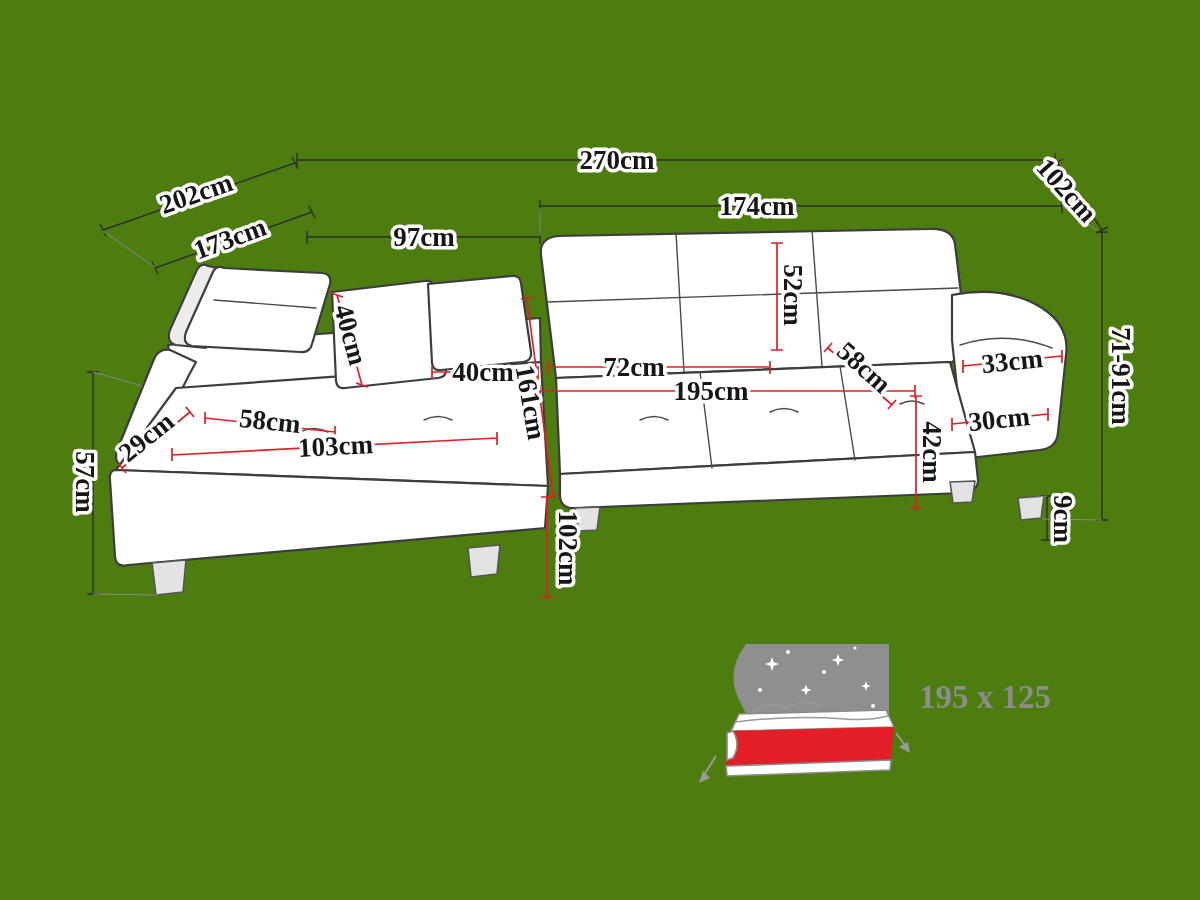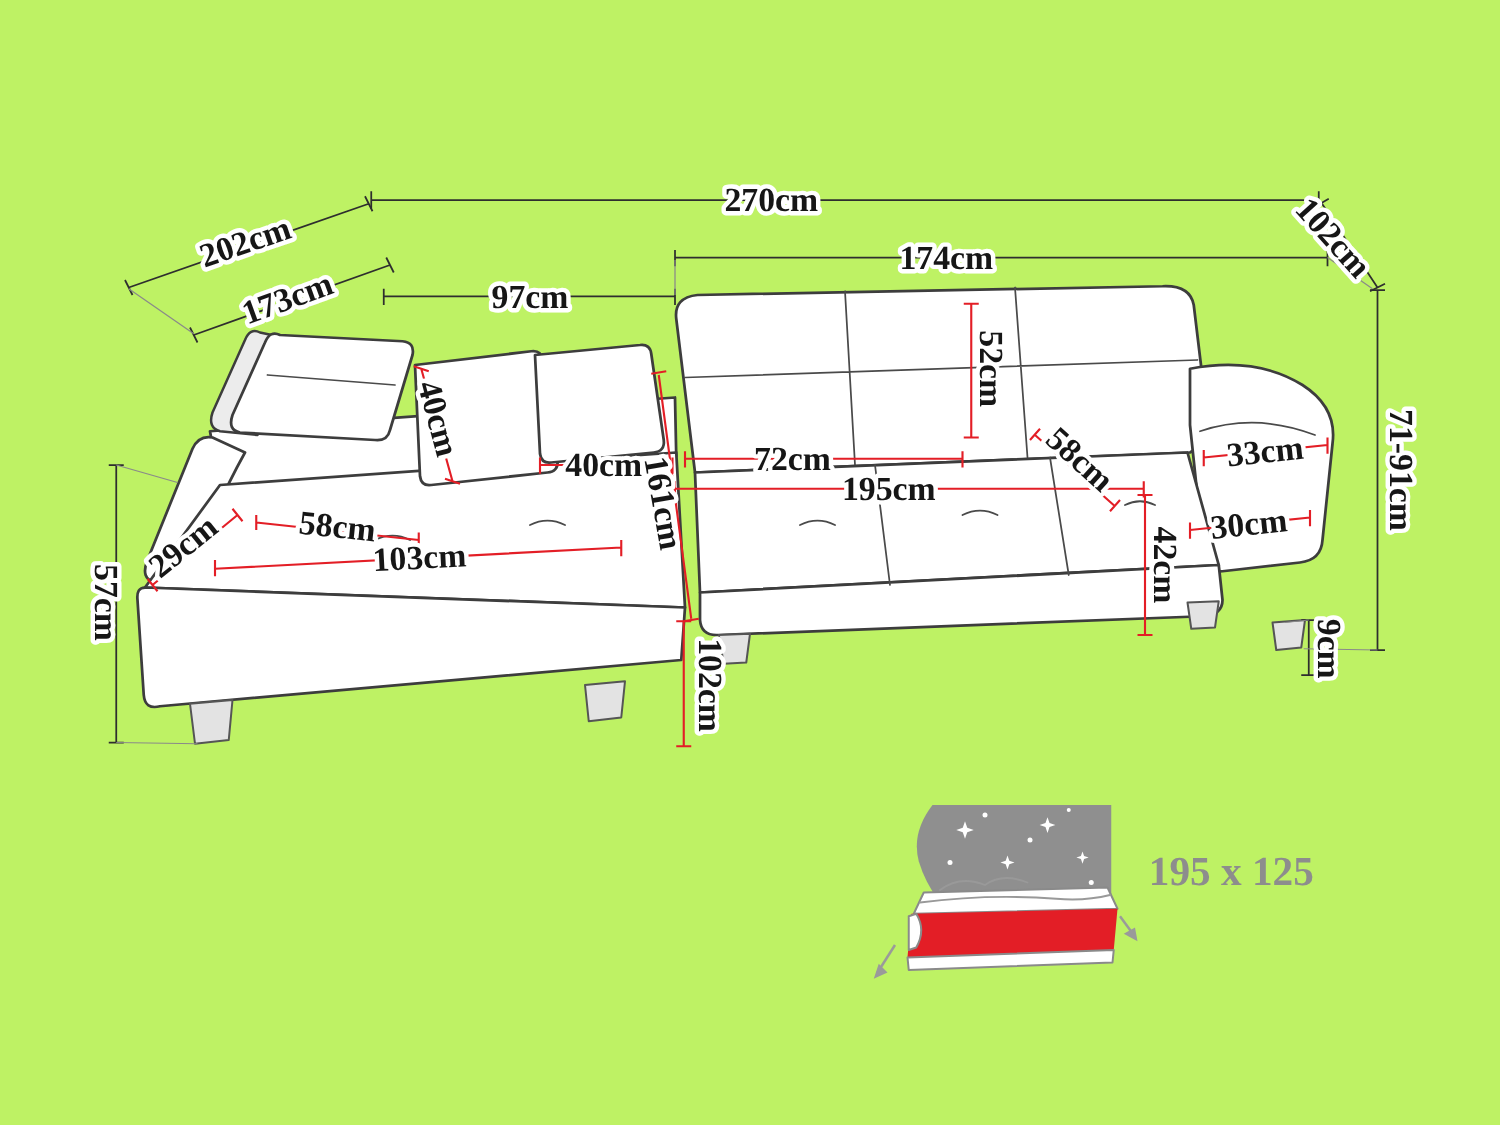--- a/index.html
+++ b/index.html
@@ -1,16 +1,16 @@
 <!DOCTYPE html>
 <html><head>
 <meta charset="utf-8">
 <style>
   html,body{margin:0;padding:0;background:#fff;}
-  .stage{position:relative;width:1200px;height:900px;background:#bef264;overflow:hidden;
+  .stage{position:relative;width:1200px;height:900px;background:#4d7c0f;overflow:hidden;
          font-family:"Liberation Serif",serif;}
   svg{display:block;}
   .outline{fill:#ffffff;stroke:#3d3d3d;stroke-width:2.2;stroke-linejoin:round;stroke-linecap:round;}
   .side{fill:#ececec;stroke:#3d3d3d;stroke-width:2;stroke-linejoin:round;}
   .seam{fill:none;stroke:#4a4a4a;stroke-width:1.4;stroke-linecap:round;}
   .leg{fill:#e3e3e3;stroke:#555;stroke-width:1.6;stroke-linejoin:round;}
   .dim{stroke:#2e2e2e;stroke-width:1.4;fill:none;}
   .conn{stroke:#8a8a8a;stroke-width:1;fill:none;}
   .red{stroke:#e31e26;stroke-width:1.7;fill:none;}
   .lbl{font-family:"Liberation Serif",serif;font-weight:700;font-size:27px;fill:#161616;

